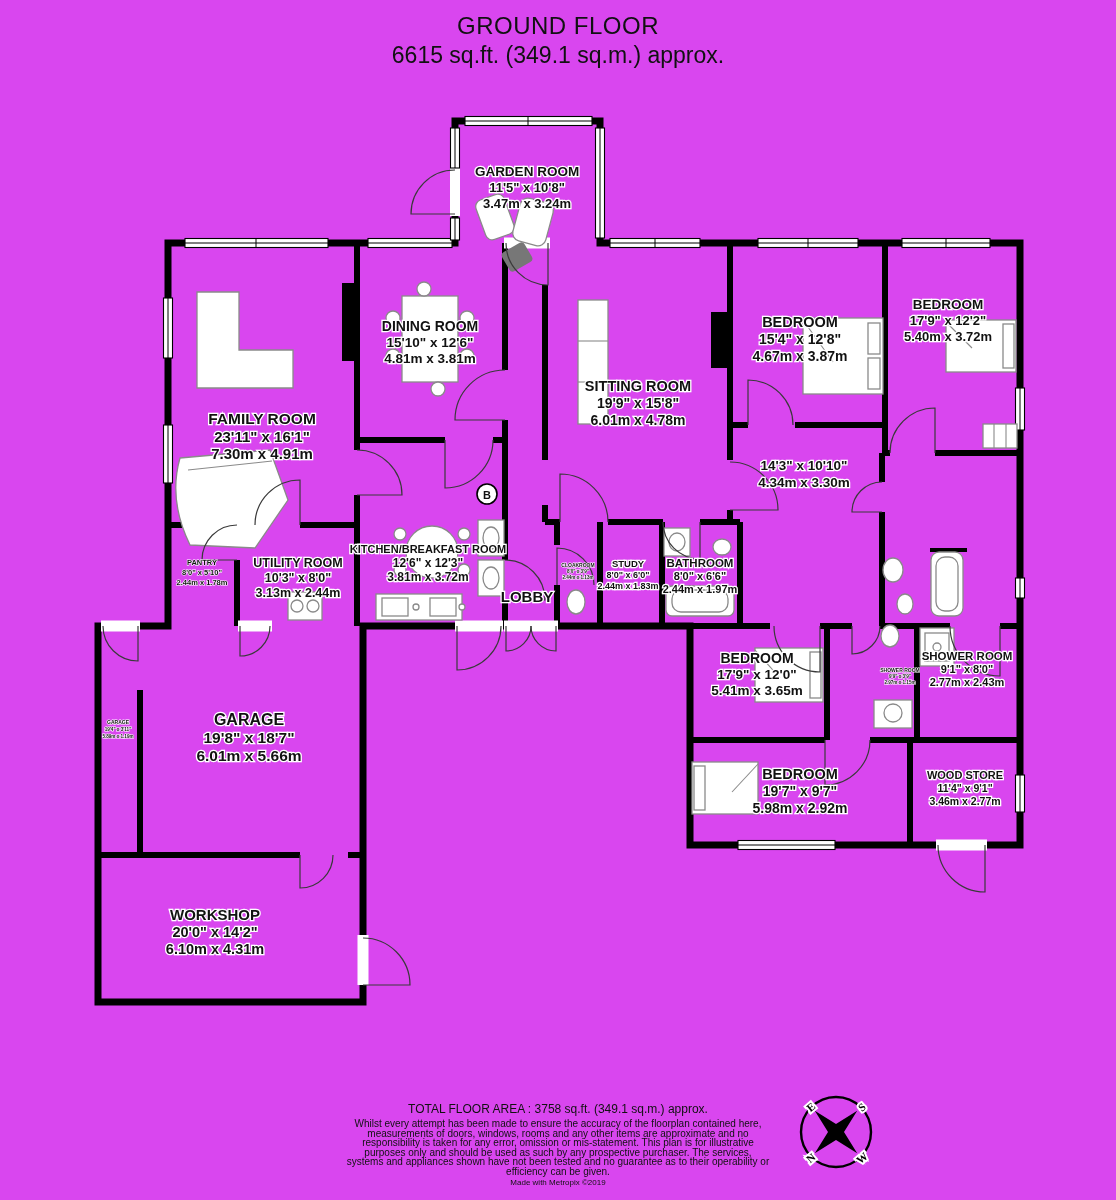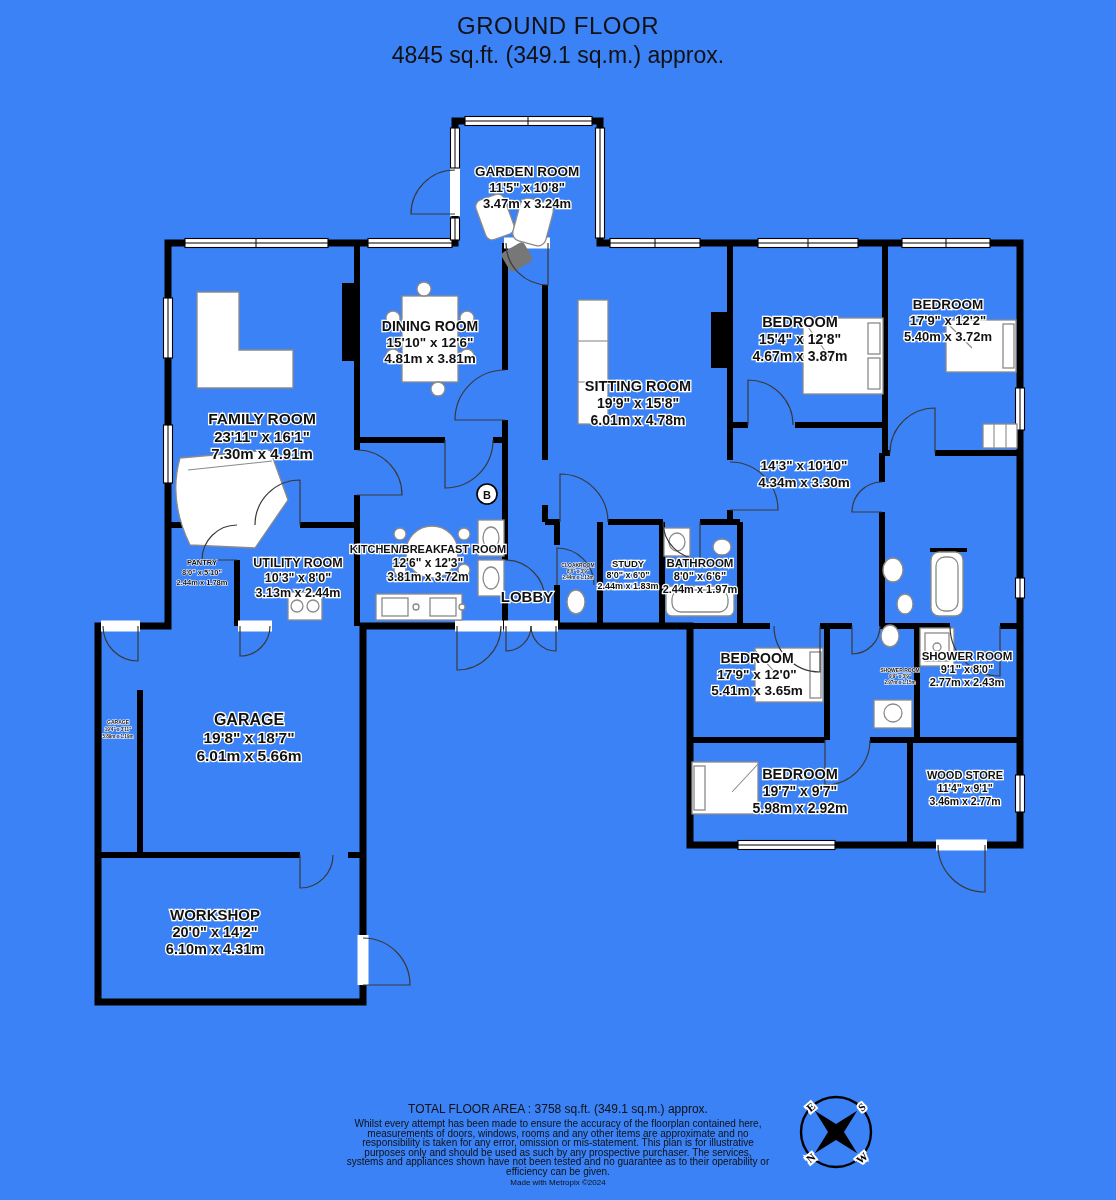--- a/index.html
+++ b/index.html
@@ -1,16 +1,16 @@
 <!DOCTYPE html>
 <html><head>
 <meta charset="utf-8">
 <style>
   html,body{margin:0;padding:0;background:#fff;}
-  .page{position:relative;width:1116px;height:1200px;background:#3b82f6;outline:1px solid #ddd;
+  .page{position:relative;width:1116px;height:1200px;background:#d946ef;outline:1px solid #ddd;
         font-family:"Liberation Sans",sans-serif;overflow:hidden;}
   .hdr{position:absolute;top:12px;left:0;width:100%;text-align:center;color:#111;}
   .hdr .title{font-size:24px;letter-spacing:.5px;}
   .hdr .subtitle{font-size:23px;margin-top:2px;}
   .ftr{position:absolute;top:1102px;left:0;width:100%;text-align:center;color:#111;}
   .ftr .total{font-size:12px;margin-bottom:3px;}
   .ftr .disc{font-size:10px;line-height:9.6px;max-width:424px;margin:0 auto;}
   .ftr .credit{font-size:8px;margin-top:1px;}
   svg{position:absolute;top:0;left:0;}
   .wallO{fill:none;stroke:#000;stroke-width:7;}
@@ -29,21 +29,21 @@
   .compL{fill:#000;font-weight:bold;font-size:11px;text-anchor:middle;paint-order:stroke;stroke:#fff;stroke-width:4px;
       font-family:"Liberation Serif",serif;}
 </style>
 </head>
 <body>
 
 <div class="page">
 
   <div class="hdr">
     <div class="title">GROUND FLOOR</div>
-    <div class="subtitle">4845 sq.ft. (349.1 sq.m.) approx.</div>
+    <div class="subtitle">6615 sq.ft. (349.1 sq.m.) approx.</div>
   </div>
 
   <svg width="1116" height="1200" viewBox="0 0 1116 1200">
 
     <g>
       <path class="wallO" d="M168,243 H455 V121 H600 V243 H1020 V845 H690 V626 H363 V1002 H98 V626 H168 Z"></path>
     </g>
 
     <g>
       <path class="wallI" d="M357,243 V450"></path>
@@ -367,16 +367,16 @@
       <text class="compL" x="25.5" y="-21" transform="rotate(-40 25.5 -25.5)">S</text>
       <text class="compL" x="-25.5" y="-21" transform="rotate(-40 -25.5 -25.5)">E</text>
       <text class="compL" x="25.5" y="30" transform="rotate(-40 25.5 25.5)">W</text>
       <text class="compL" x="-25.5" y="30" transform="rotate(-40 -25.5 25.5)">N</text>
     </g>
   </svg>
 
   <div class="ftr">
     <div class="total">TOTAL FLOOR AREA : 3758 sq.ft. (349.1 sq.m.) approx.</div>
     <div class="disc">Whilst every attempt has been made to ensure the accuracy of the floorplan contained here, measurements of doors, windows, rooms and any other items are approximate and no responsibility is taken for any error, omission or mis-statement. This plan is for illustrative purposes only and should be used as such by any prospective purchaser. The services, systems and appliances shown have not been tested and no guarantee as to their operability or efficiency can be given.</div>
-    <div class="credit">Made with Metropix ©2024</div>
+    <div class="credit">Made with Metropix ©2019</div>
   </div>
 
 </div>
 
 </body></html>

